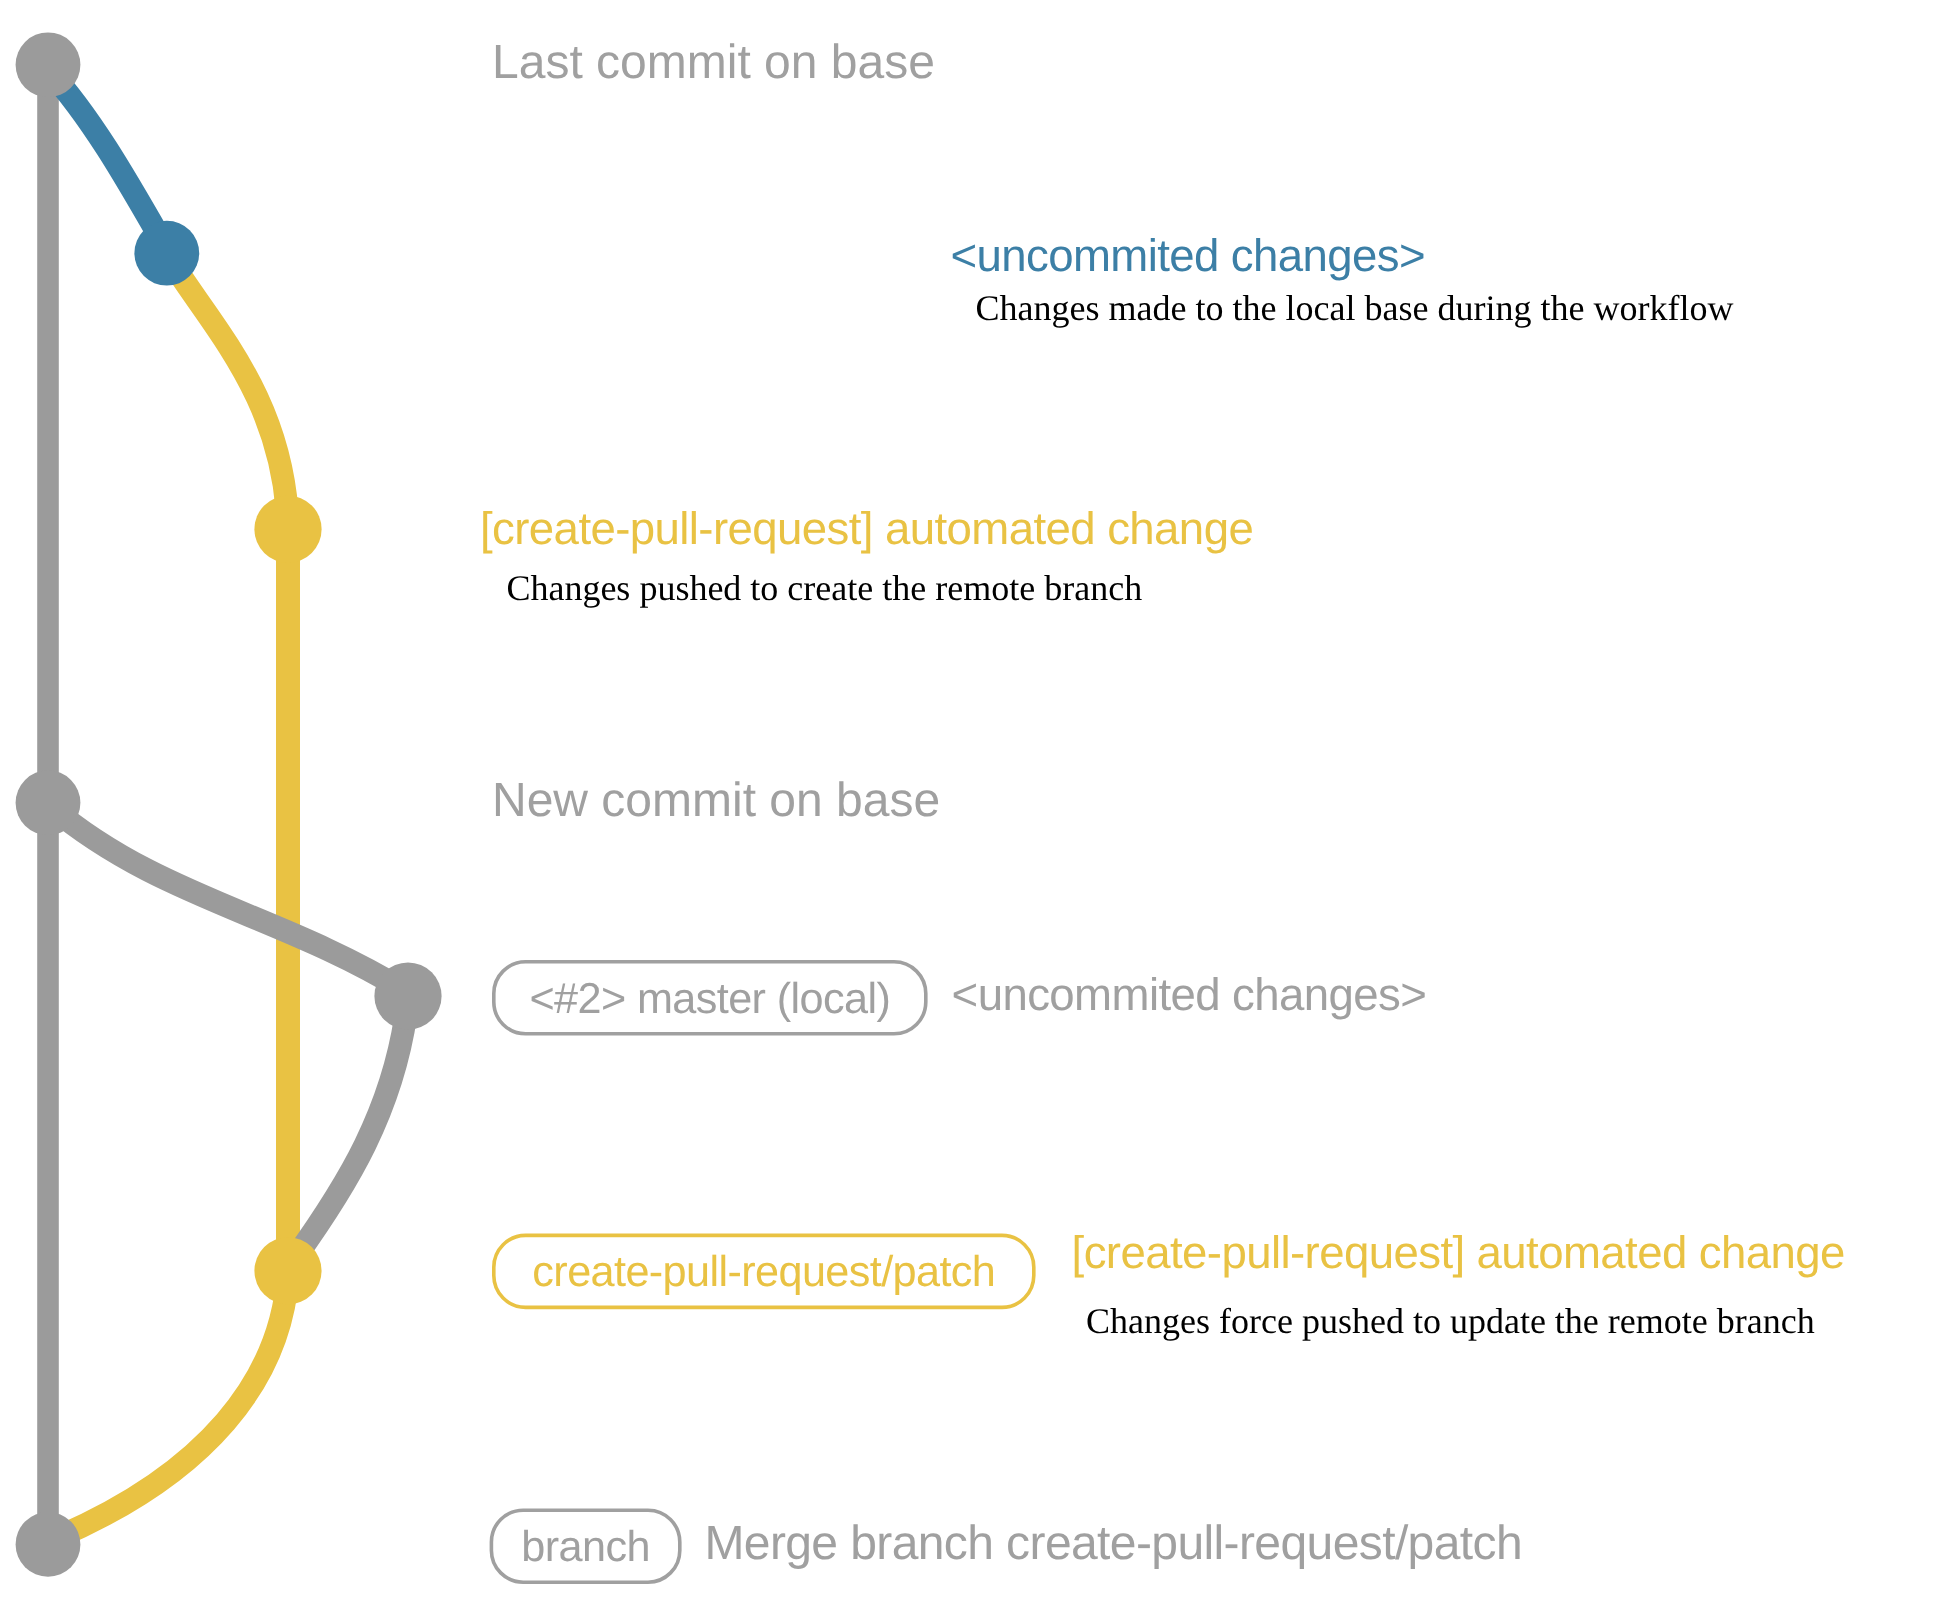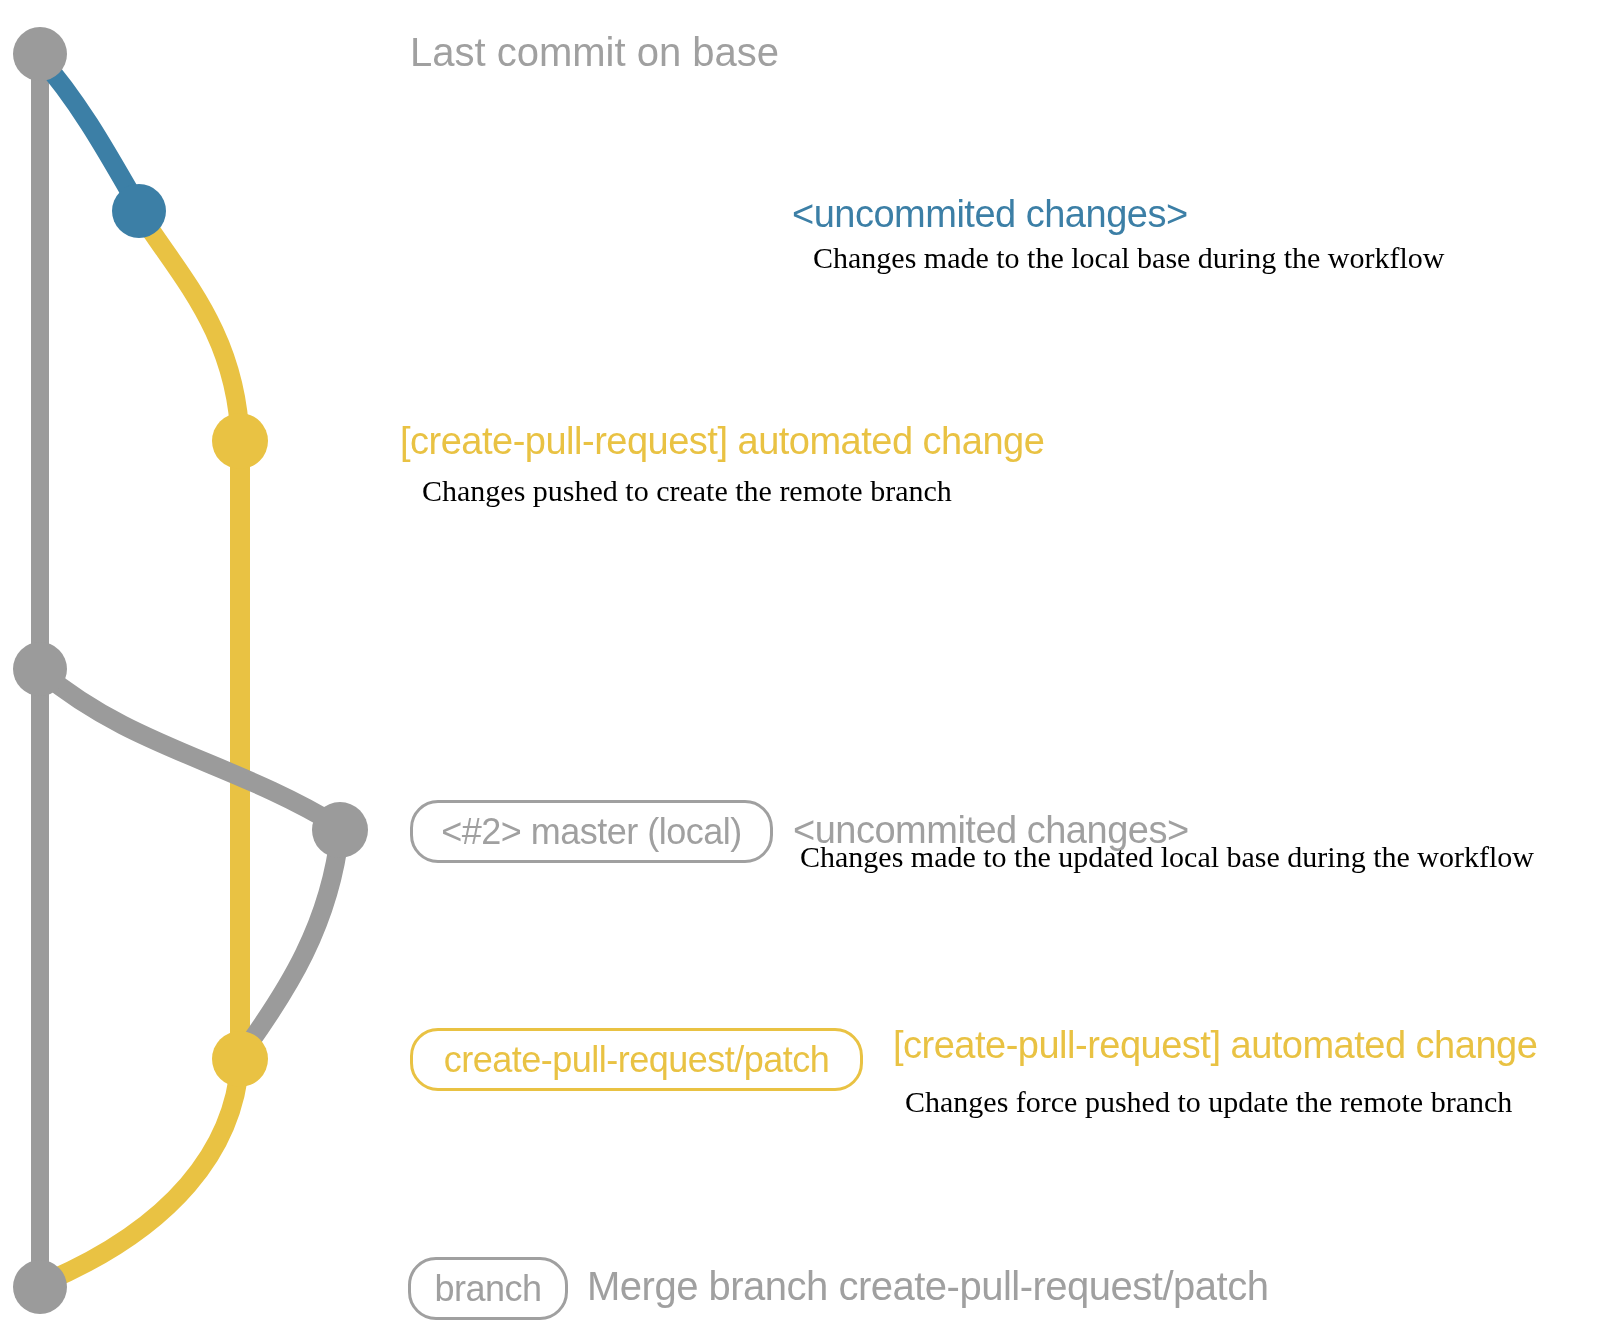--- a/index.html
+++ b/index.html
@@ -58,24 +58,24 @@
   </svg>
 
   <div class="heading" style="left:410px;top:30px;">Last commit on base</div>
 
   <div class="note blue" style="left:792px;top:193px;">&lt;uncommited changes&gt;</div>
   <div class="detail" style="left:813px;top:241px;">Changes made to the local base during the workflow</div>
 
   <div class="note yellow" style="left:400px;top:420px;">[create-pull-request] automated change</div>
   <div class="detail" style="left:422px;top:474px;text-align:center;">Changes pushed to create the remote branch</div>
 
+  <div class="heading" style="left:410px;top:645px;">New commit on base</div>
 
   <div class="badge gray" style="left:410px;top:800px;width:363px;">&lt;#2&gt; master (local)</div>
   <div class="note gray" style="left:793px;top:809px;">&lt;uncommited changes&gt;</div>
-  <div class="detail" style="left:800px;top:840px;">Changes made to the updated local base during the workflow</div>
 
   <div class="badge yellow" style="left:410px;top:1028px;width:453px;">create-pull-request/patch</div>
   <div class="note yellow" style="left:893px;top:1024px;">[create-pull-request] automated change</div>
   <div class="detail" style="left:905px;top:1066px;margin-top:19px;">Changes force pushed to update the remote branch</div>
 
   <div class="badge gray" style="left:408px;top:1257px;width:160px;">branch</div>
   <div class="note gray note-lg" style="left:587px;top:1264px;">Merge branch create-pull-request/patch</div>
 
 </div>
 

